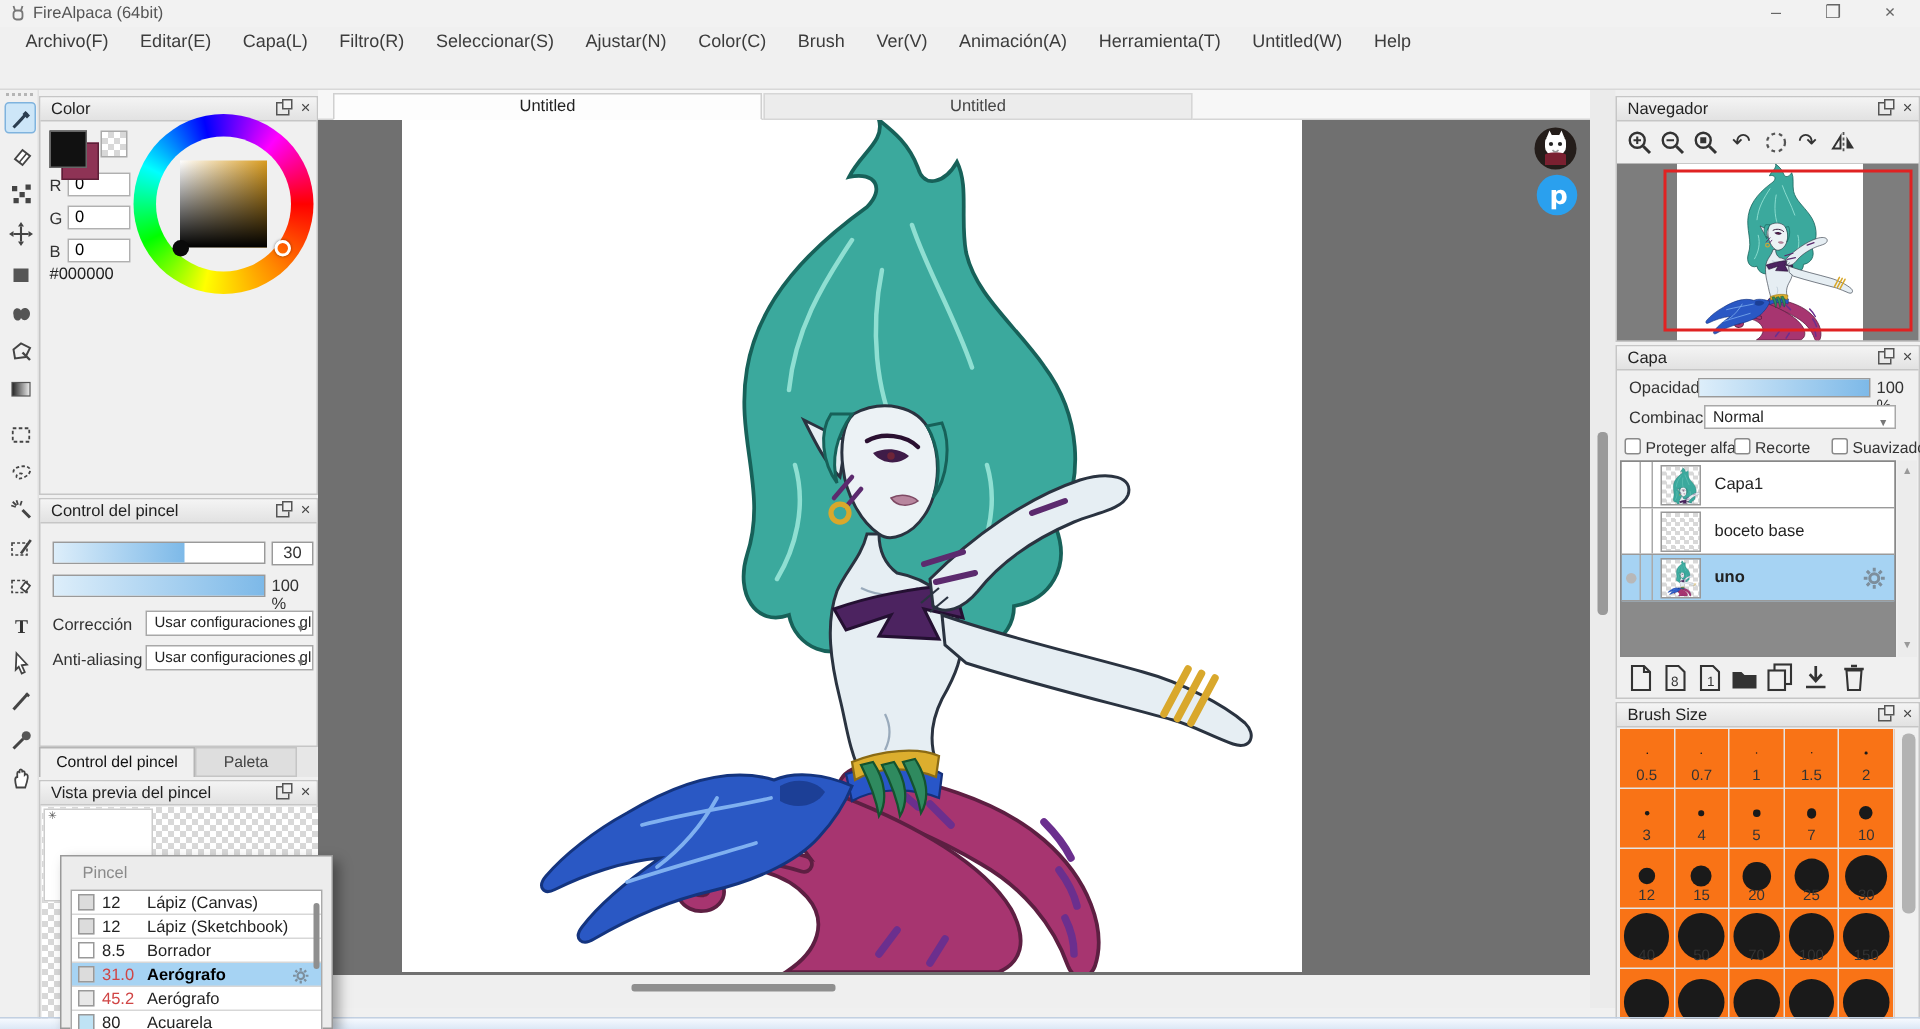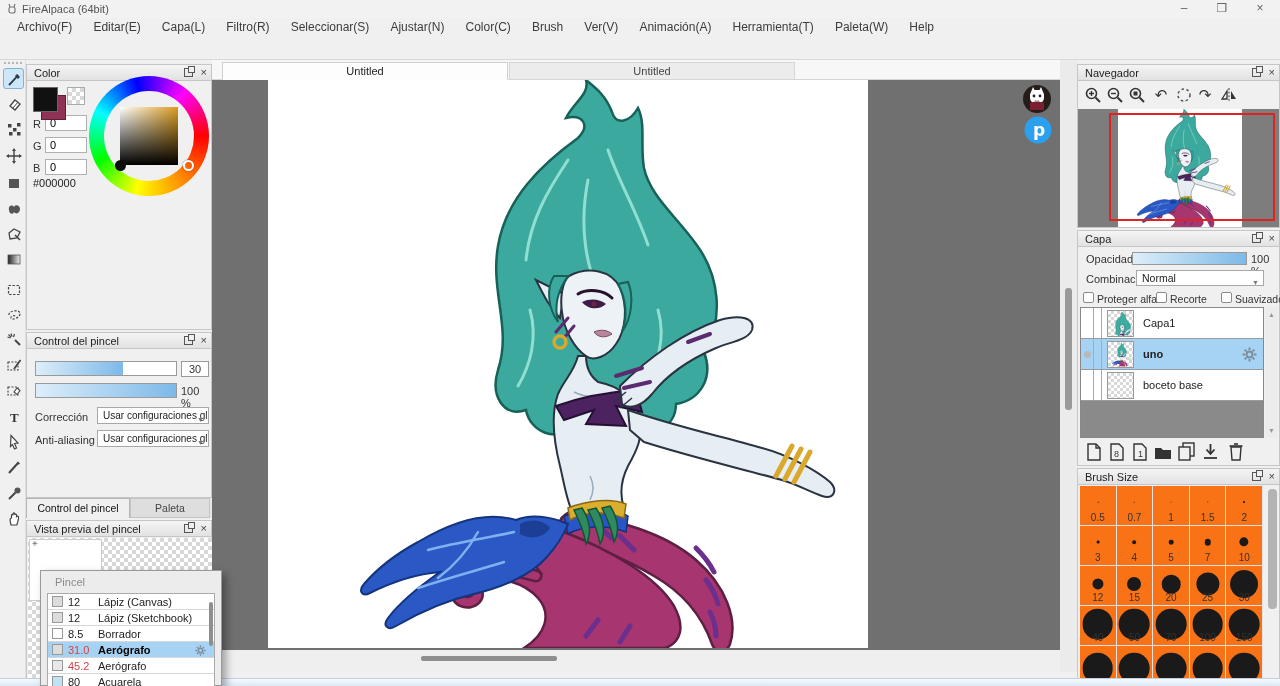--- a/index.html
+++ b/index.html
@@ -135,21 +135,21 @@
     <span>Editar(E)</span>
     <span>Capa(L)</span>
     <span>Filtro(R)</span>
     <span>Seleccionar(S)</span>
     <span>Ajustar(N)</span>
     <span>Color(C)</span>
     <span>Brush</span>
     <span>Ver(V)</span>
     <span>Animación(A)</span>
     <span>Herramienta(T)</span>
-    <span>Paleta(W)</span>
+    <span>Untitled(W)</span>
     <span>Help</span>
   </div>
 
   <div class="abs toolbar">
     <svg class="abs" style="left:12px;top:41px" width="16" height="14" viewBox="0 0 16 14">
       <line x1="3" y1="2" x2="3" y2="12" stroke="#444" stroke-width="2"></line>
         <path d="M13,2 L6,7 L13,12 Z" fill="#444"></path>
     </svg>
     <svg class="abs" style="left:36px;top:41px" width="16" height="14" viewBox="0 0 16 14">
       <line x1="13" y1="2" x2="13" y2="12" stroke="#444" stroke-width="2"></line>
@@ -352,21 +352,21 @@
       </div>
     <span class="abs" style="left:154px;top:52px;font-size:11px">100 %</span>
     <span class="abs" style="left:8px;top:78px;font-size:11px">Corrección</span>
     <div class="abs dd" style="left:70px;top:74px;width:112px;height:17px;font-size:10px"><span>Usar configuraciones gl</span><span class="arr">▼</span></div>
     <span class="abs" style="left:8px;top:101px;font-size:11px">Anti-aliasing</span>
     <div class="abs dd" style="left:70px;top:97px;width:112px;height:17px;font-size:10px"><span>Usar configuraciones gl</span><span class="arr">▼</span></div>
   </div>
 
   <div class="abs dtabs">
     <div class="dtab on" style="left:0;width:104px">Control del pincel</div>
-    <div class="dtab off" style="left:104px;width:80px">Paleta</div>
+    <div class="dtab off" style="left:104px;width:68px">Paleta</div>
   </div>
 
   <div class="abs panel" style="left:26px;top:520px;width:186px;height:166px">
     <div class="phead">
       <span class="t">Vista previa del pincel</span>
       <span class="pfloat"></span>
       <span class="pclose">×</span>
     </div>
     <div class="abs checker" style="left:1px;top:17px;width:184px;height:148px">
       <div class="abs" style="left:1px;top:1px;width:73px;height:62px;background:#fff;border:1px solid #ccc">
@@ -560,44 +560,44 @@
       <div class="lyr-row">
         <div class="lyr-c1"></div>
           <div class="lyr-c2"></div>
         <div class="lyr-thumb checker" style="background-size:6px 6px">
           <svg width="25" height="25" viewBox="120 0 360 340">
               <use href="#mermaid-art"></use>
             </svg>
         </div>
         <span class="lyr-name">Capa1</span>
       </div>
+      <div class="lyr-row">
+        <div class="lyr-c1"></div>
+          <div class="lyr-c2"></div>
+        <div class="lyr-thumb checker" style="background-size:6px 6px"></div>
+        <span class="lyr-name">boceto base</span>
+      </div>
       <div class="lyr-row sel">
         <div class="lyr-c1">
             <div class="lyr-dot"></div>
           </div>
         <div class="lyr-c2"></div>
         <div class="lyr-thumb checker" style="background-size:6px 6px">
           <svg width="25" height="25" viewBox="0 0 600 568">
               <use href="#mermaid-art"></use>
             </svg>
         </div>
         <span class="lyr-name">uno</span>
         <svg class="abs" style="right:6px;top:8px" width="15" height="15" viewBox="0 0 15 15">
           <circle cx="7.5" cy="7.5" r="3" fill="none" stroke="#7d8e9c" stroke-width="2"></circle>
           <g stroke="#7d8e9c" stroke-width="2">
               <path d="M7.5,0.5 V3 M7.5,12 V14.5 M0.5,7.5 H3 M12,7.5 H14.5 M2.6,2.6 L4.4,4.4 M10.6,10.6 L12.4,12.4 M12.4,2.6 L10.6,4.4 M4.4,10.6 L2.6,12.4"></path>
             </g>
         </svg>
       </div>
-      <div class="lyr-row">
-        <div class="lyr-c1"></div>
-          <div class="lyr-c2"></div>
-        <div class="lyr-thumb checker" style="background-size:6px 6px"></div>
-        <span class="lyr-name">boceto base</span>
-      </div>
     </div>
     <div class="abs" style="left:187px;top:76px;width:13px;height:131px;background:#ececec">
       <div style="position:absolute;left:3px;top:4px;color:#999;font-size:7px">▲</div>
       <div style="position:absolute;left:3px;bottom:4px;color:#999;font-size:7px">▼</div>
     </div>
 
     <svg class="abs" style="left:8px;top:212px" width="16" height="18" viewBox="0 0 16 18">
         <path d="M2,1 H10 L14,5 V17 H2 Z" fill="none" stroke="#333" stroke-width="1.4"></path>
         <path d="M10,1 V5 H14" fill="none" stroke="#333" stroke-width="1.4"></path>
       </svg>

